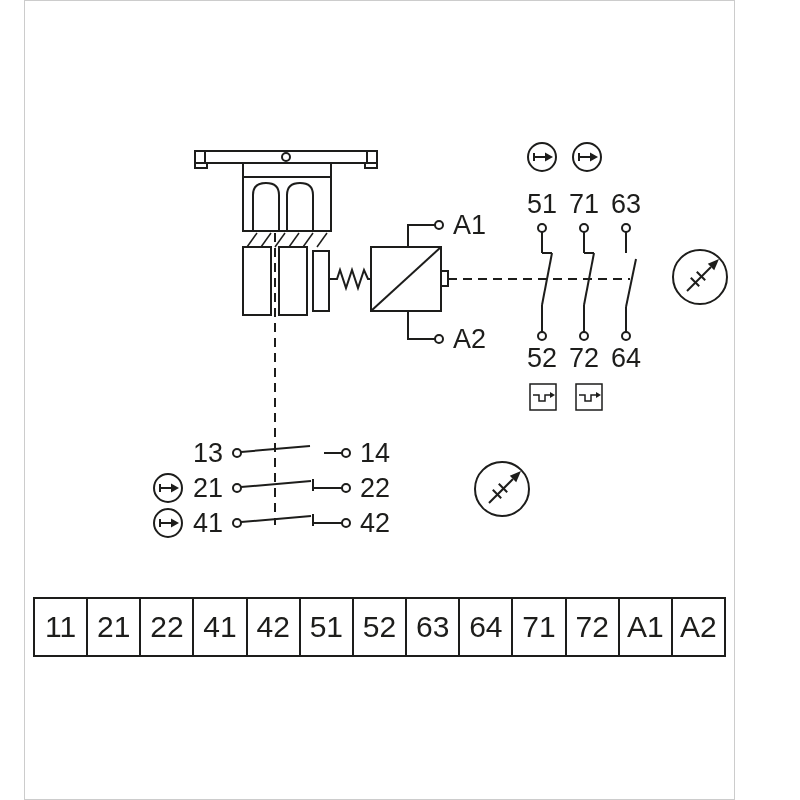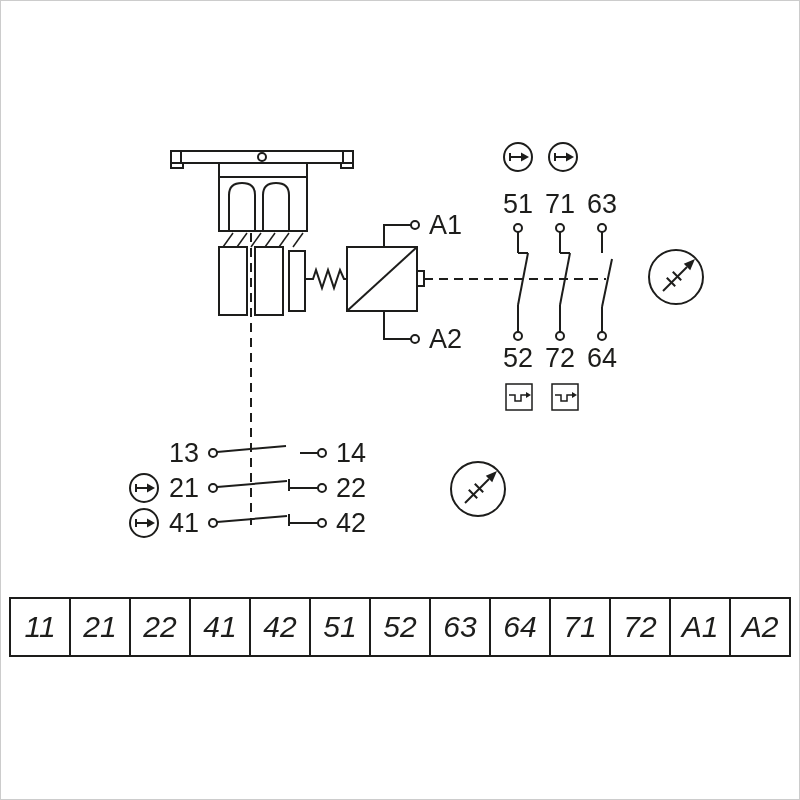--- a/index.html
+++ b/index.html
@@ -1,25 +1,25 @@
 <!DOCTYPE html>
 <html><head>
 <meta charset="utf-8">
 <style>
   html,body{margin:0;padding:0;background:#fff;}
-  .page{position:relative;width:800px;height:800px;background:#ffffff;border:1px solid #cccccc;box-sizing:border-box;overflow:hidden;font-family:"Liberation Sans",sans-serif;}
+  .page{position:relative;width:711px;height:800px;background:#ffffff;border:1px solid #cccccc;box-sizing:border-box;overflow:hidden;font-family:"Liberation Sans",sans-serif;margin-left:24px;}
   svg{position:absolute;left:0;top:0;}
   .ln{stroke:#1d1d1b;stroke-width:2;fill:none;stroke-linecap:butt;}
   .thin{stroke:#1d1d1b;stroke-width:1.5;fill:none;}
   .fillw{fill:#ffffff;}
   .dash{stroke-dasharray:9 6;}
   .solid{fill:#1d1d1b;stroke:none;}
   text.lbl{font-family:"Liberation Sans",sans-serif;font-size:27px;fill:#1d1d1b;stroke:none;}
   .strip{position:absolute;left:8px;right:8px;top:596px;height:56px;display:flex;border:2px solid #1d1d1b;background:#fff;}
-  .cell{flex:1;display:flex;align-items:center;justify-content:center;font-size:30px;color:#1d1d1b;border-left:2px solid #1d1d1b;font-style:italic;}
+  .cell{flex:1;display:flex;align-items:center;justify-content:center;font-size:30px;color:#1d1d1b;border-left:2px solid #1d1d1b;}
   .cell:first-child{border-left:none;}
 </style>
 </head>
 <body>
 
 <div class="page">
 <svg width="800" height="800" viewBox="0 0 800 800">
   <defs>
     <g id="dir-arrow">
       <circle class="ln" cx="0" cy="0" r="14"></circle>

